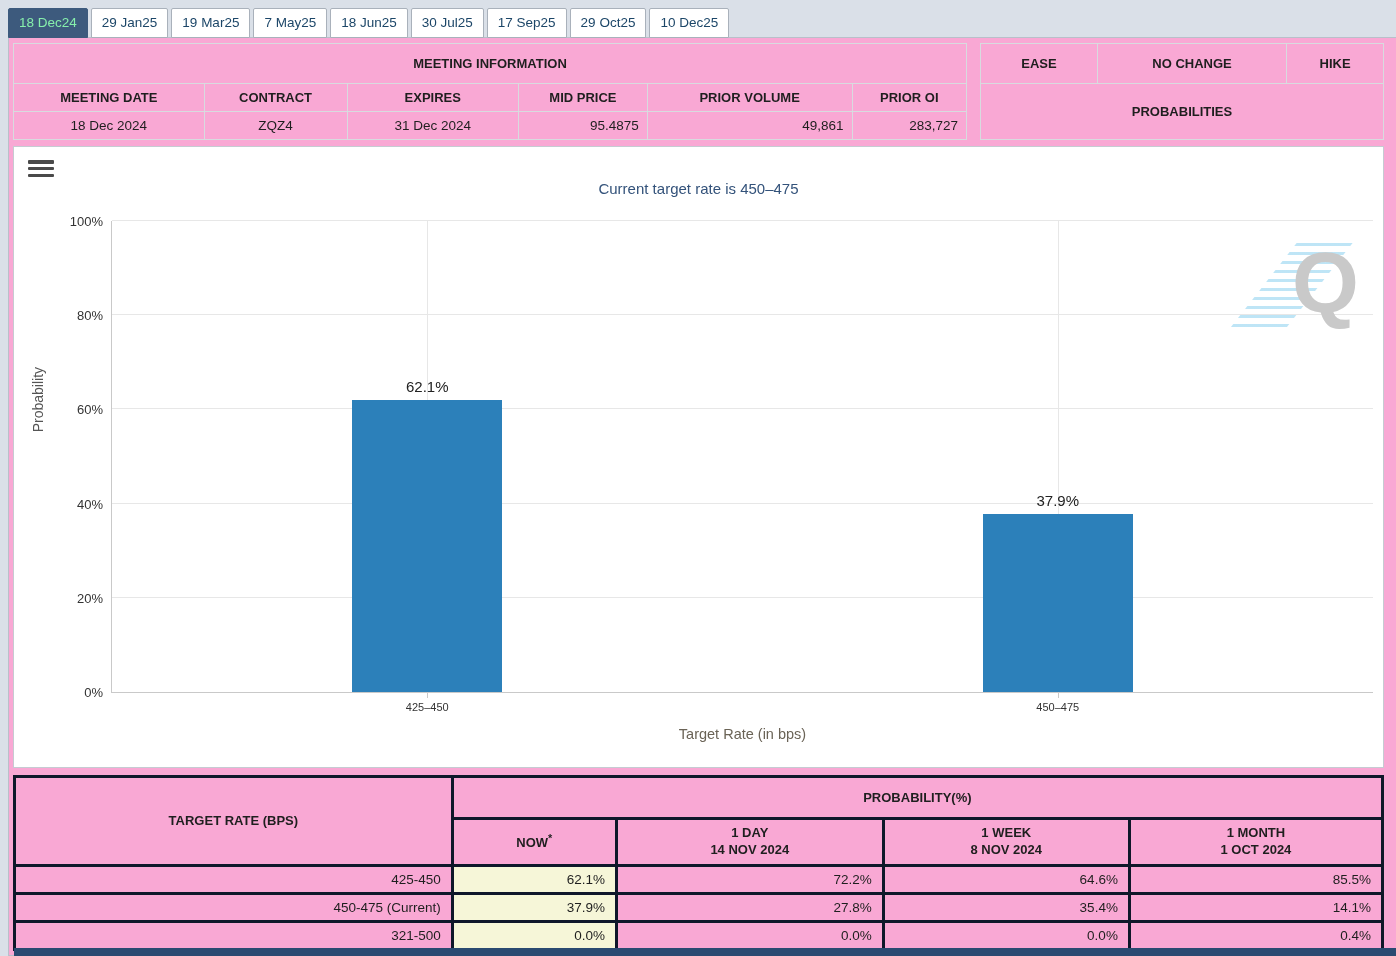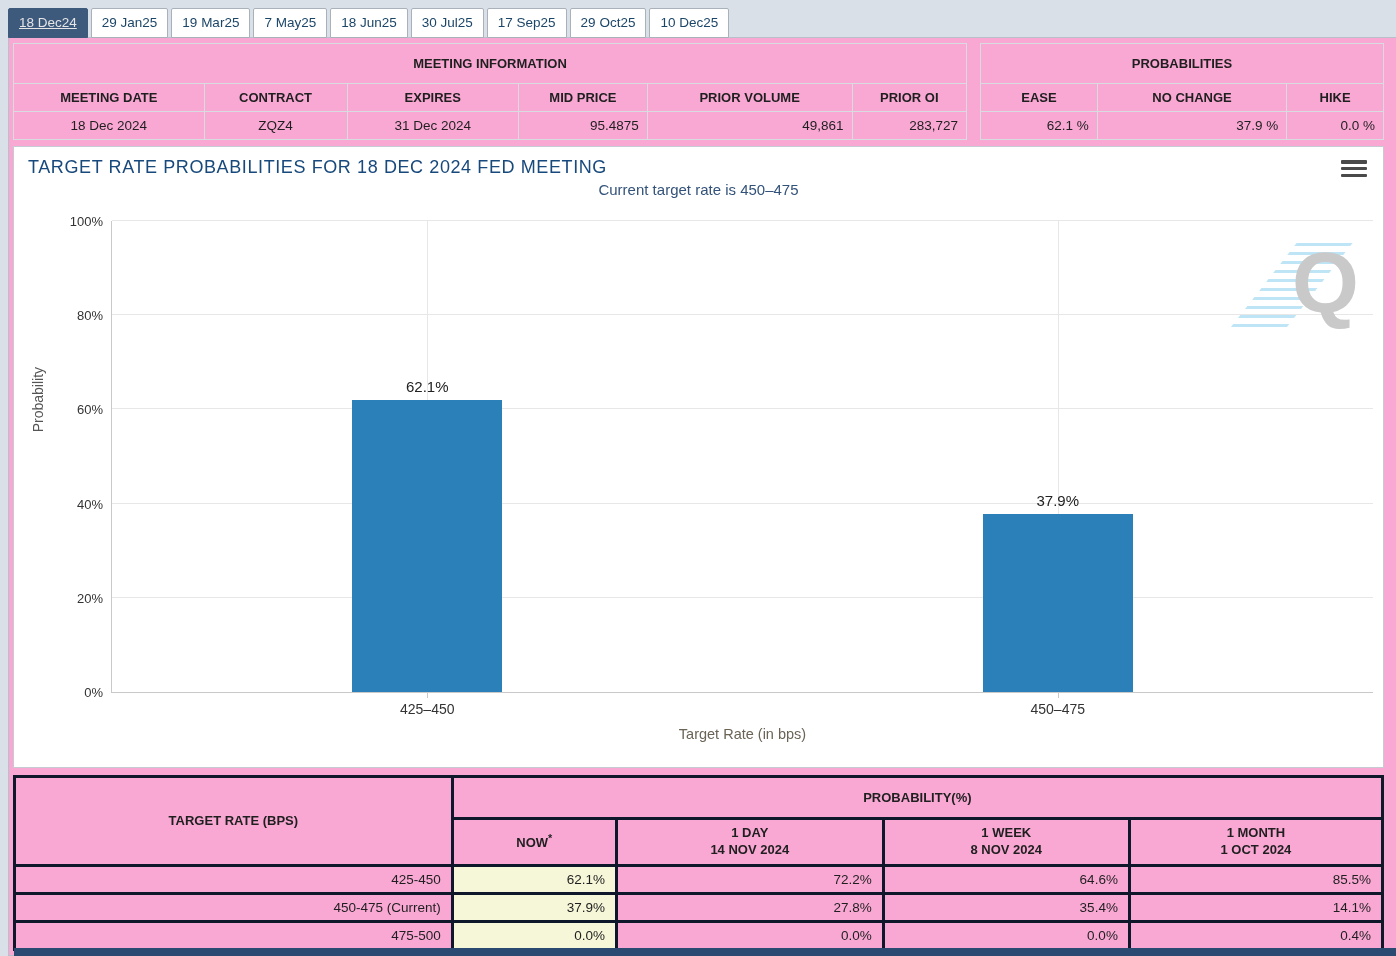--- a/index.html
+++ b/index.html
@@ -15,21 +15,21 @@
     position: absolute; left: 8px; top: 8px; right: 0;
     display: flex; gap: 3px; height: 30px; z-index: 3;
   }
   .tab {
     background: #ffffff; color: #1c4668;
     border: 1px solid #a9b1bb; border-radius: 2px 2px 0 0;
     font-size: 13.5px; padding: 0 10px; line-height: 28px;
     cursor: pointer; white-space: nowrap;
   }
   .tab.selected {
-    background: #3d5a7d; color: #e5e5e5; border-color: #3d5a7d; font-weight: normal; text-decoration: underline;
+    background: #3d5a7d; color: #86efac; border-color: #3d5a7d; font-weight: normal;
   }
 
   
   .panel {
     position: absolute; left: 8px; top: 37px; right: 0; bottom: 0;
     background: #f9a8d4; border: 1px solid #b9c0ca; border-right: none;
     padding: 5px 12px 0 4px; z-index: 1;
   }
 
   
@@ -58,21 +58,21 @@
     position: absolute; left: 97px; right: 10px; top: 74px; height: 472px;
     border-left: 1px solid #c9c9c9; border-bottom: 1px solid #c9c9c9;
   }
   .hgrid { position: absolute; left: 0; right: 0; height: 1px; background: #e7e7e7; }
   .vgrid { position: absolute; top: 0; bottom: 0; width: 1px; background: #e7e7e7; }
   .ylab { position: absolute; right: calc(100% + 9px); transform: translateY(50%); font-size: 13px; color: #333; white-space: nowrap; }
   .xtickmark { position: absolute; top: 100%; height: 6px; width: 1px; background: #c9c9c9; }
   .bar-group { position: absolute; bottom: 0; height: 100%; width: 150px; transform: translateX(-50%); }
   .bar { position: absolute; bottom: 0; left: 0; right: 0; background: #2c80ba; }
   .bar-label { position: absolute; left: -20px; right: -20px; text-align: center; margin-bottom: 5px; font-size: 15px; color: #222; }
-  .xlab { position: absolute; top: calc(100% + 9px); transform: translateX(-50%); font-size: 14px; color: #333; white-space: nowrap; }
+  .xlab { position: absolute; top: calc(100% + 9px); transform: translateX(-50%); font-size: 11px; color: #333; white-space: nowrap; }
   .x-title { position: absolute; top: calc(100% + 34px); left: 0; right: 0; text-align: center; color: #6a6356; font-size: 14.5px; }
   .y-title {
     position: absolute; left: 24px; top: 310px; transform: rotate(-90deg) translateX(50%);
     transform-origin: left center; color: #555; font-size: 14px;
   }
 
   .watermark { position: absolute; top: 8px; right: 6px; width: 100px; height: 104px; pointer-events: none; }
   .wm-q { position: absolute; right: 8px; top: 10px; font-size: 86px; line-height: 86px; font-weight: 600; color: #c9c9c9; font-family: "Liberation Sans", sans-serif; }
   .wm-stripes {
     position: absolute; left: -4px; top: 14px; width: 56px; height: 86px;
@@ -143,39 +143,33 @@
       </table>
 
     <table class="info probs">
       <colgroup>
           <col style="width:29%">
           <col style="width:47%">
           <col style="width:24%">
         </colgroup>
       <tbody>
           <tr>
-            <th class="group" colspan="3">PROBABILITIES</th>
-          </tr>
-      <tr>
         <th class="col">EASE</th>
         <th class="col">NO CHANGE</th>
         <th class="col">HIKE</th>
       </tr>
       <tr>
-        <td class="ta-r">62.1 %</td>
-        <td class="ta-r">37.9 %</td>
-        <td class="ta-r">0.0 %</td>
-      </tr>
+            <th class="group" colspan="3">PROBABILITIES</th>
+          </tr>
     </tbody>
       </table>
   </div>
 
   <div class="chart-panel">
     <div class="chart-head">
-      <div class="chart-title">TARGET RATE PROBABILITIES FOR 18 DEC 2024 FED MEETING</div>
       <div class="hamburger">
         <span></span>
           <span></span>
           <span></span>
       </div>
     </div>
     <div class="chart-subtitle">Current target rate is 450–475</div>
 
     <div class="y-title">Probability</div>
 
@@ -256,21 +250,21 @@
       <td class="ta-r">85.5%</td>
     </tr>
     <tr>
       <td class="ta-c">450-475 (Current)</td>
       <td class="ta-r now-cell">37.9%</td>
       <td class="ta-r">27.8%</td>
       <td class="ta-r">35.4%</td>
       <td class="ta-r">14.1%</td>
     </tr>
     <tr>
-      <td class="ta-c">475-500</td>
+      <td class="ta-c">321-500</td>
       <td class="ta-r now-cell">0.0%</td>
       <td class="ta-r">0.0%</td>
       <td class="ta-r">0.0%</td>
       <td class="ta-r">0.4%</td>
     </tr>
     <tr class="footnote-row">
       <td colspan="5">* Data as of 15 Nov 2024 06:06:23 CT</td>
     </tr>
   </tbody>
     </table>

